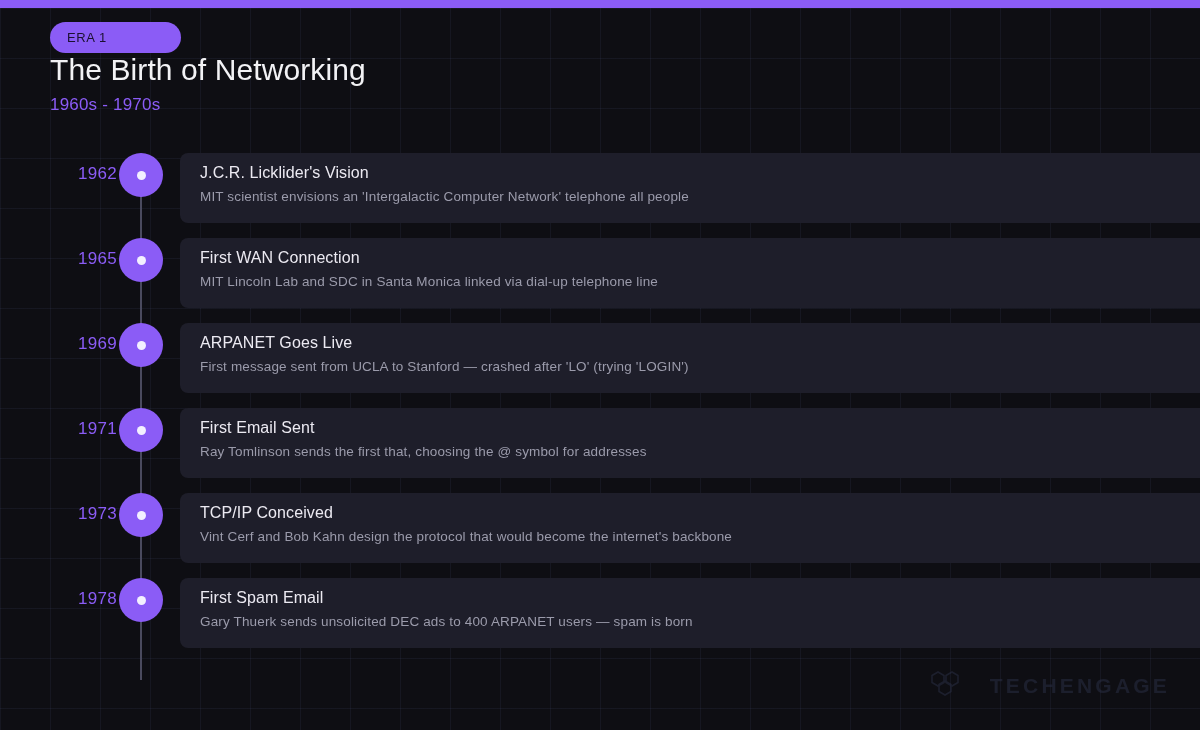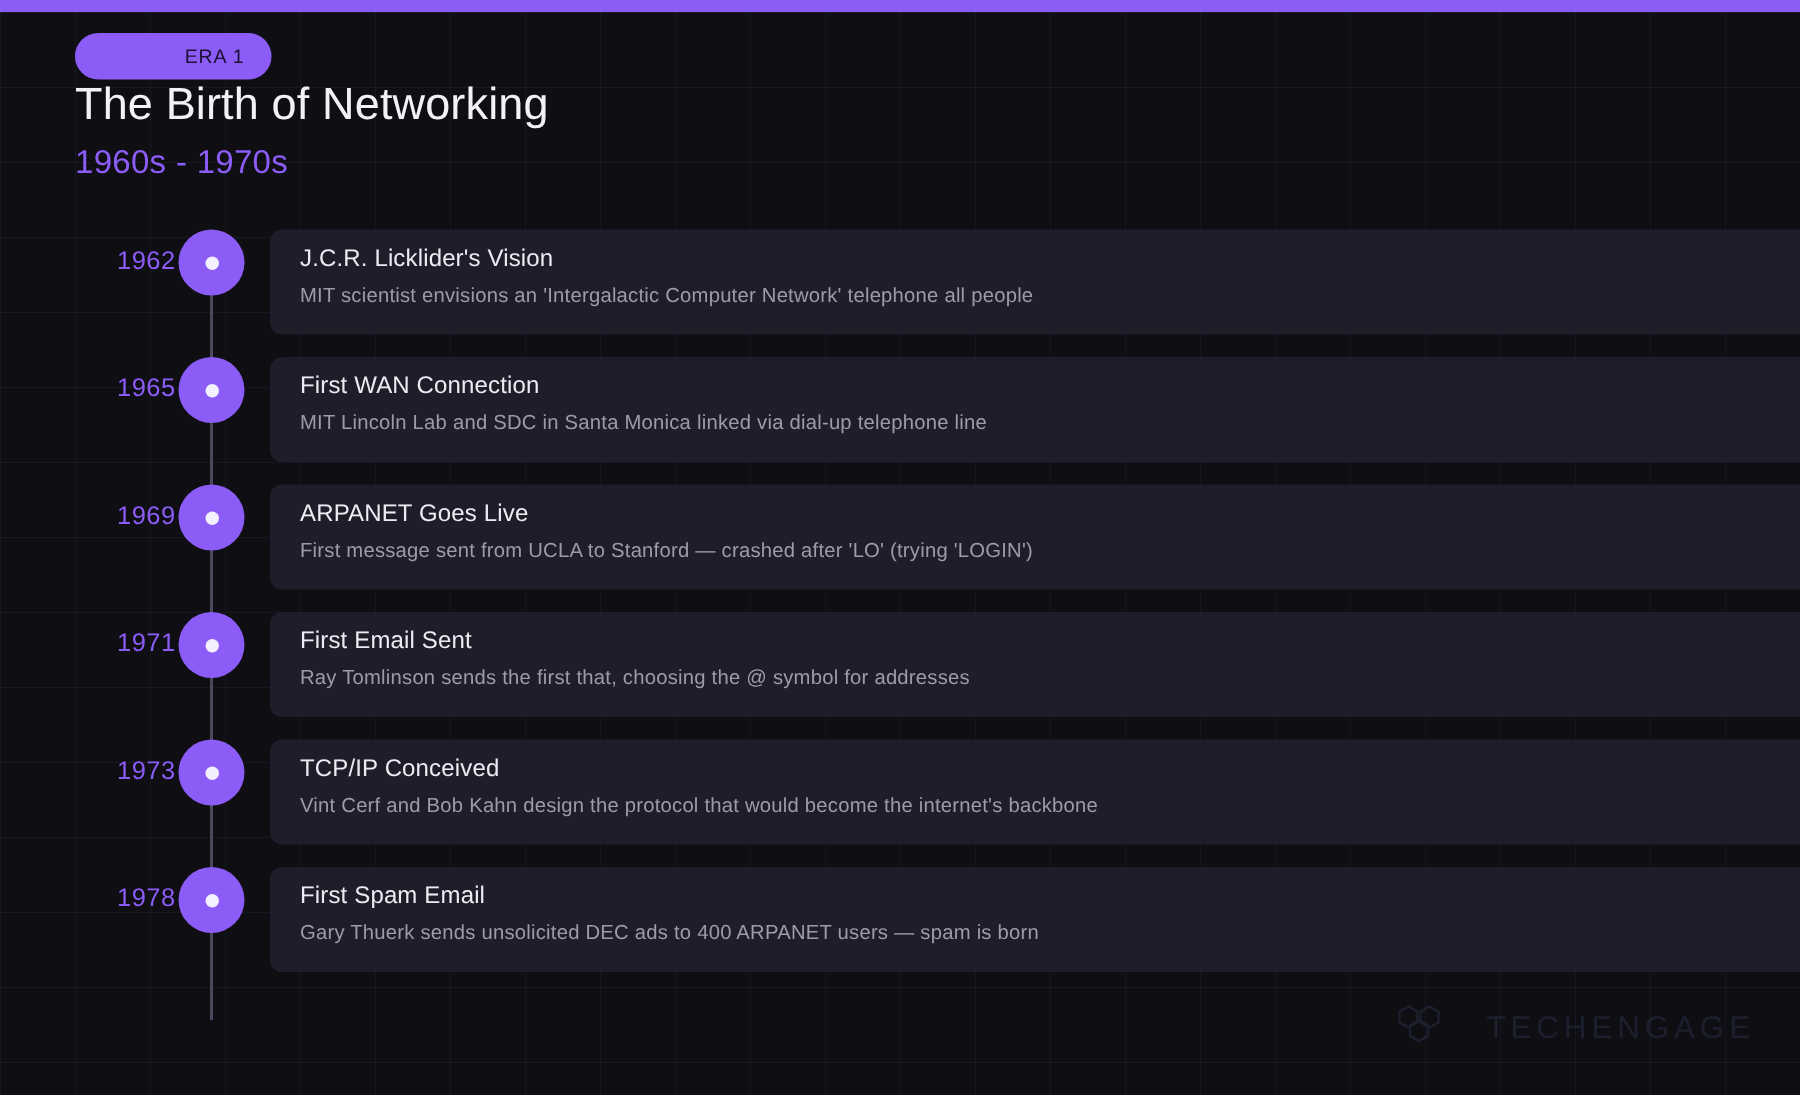--- a/index.html
+++ b/index.html
@@ -35,34 +35,34 @@
 
   #era-badge {
     display:inline-block;
     background:#8b5cf6;
     color:#1b1030;
     font-size:13px;
     letter-spacing:0.6px;
     padding:8px 18px;
     border-radius:16px;
     min-width:131px;
-    text-align:right;
+    text-align:left;
     padding-left:17px;
   }
 
   #page-title {
     font-size:30px;
     font-weight:400;
     color:#f2f2f5;
     letter-spacing:0.1px;
   }
 
   #page-subtitle {
     margin-top:8px;
-    font-size:22px;
+    font-size:17px;
     color:#8b5cf6;
     letter-spacing:0.2px;
   }
 
   
   #timeline {
     position:absolute;
     top:153px; left:0;
     width:1200px;
   }
@@ -129,20 +129,21 @@
   }
 
   
   #watermark {
     position:absolute;
     right:30px; bottom:28px;
     display:flex;
     align-items:center;
     gap:29px;
     opacity:0.5;
+    font-weight:bold;
   }
   #watermark-text {
     font-size:21px;
     letter-spacing:3.2px;
     color:#2b3047;
   }
 </style>
 </head>
 <body>
 

